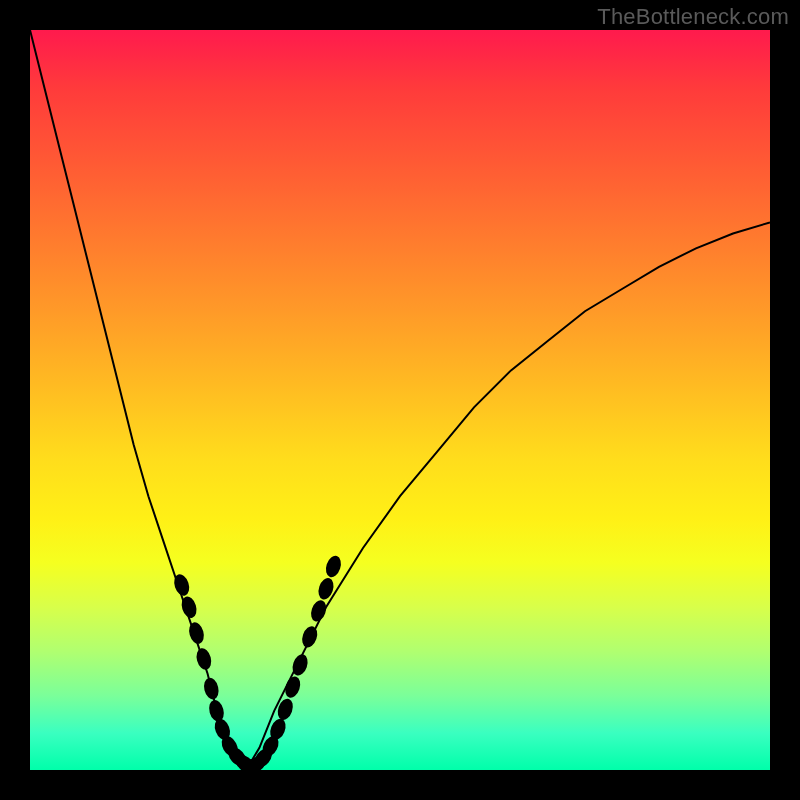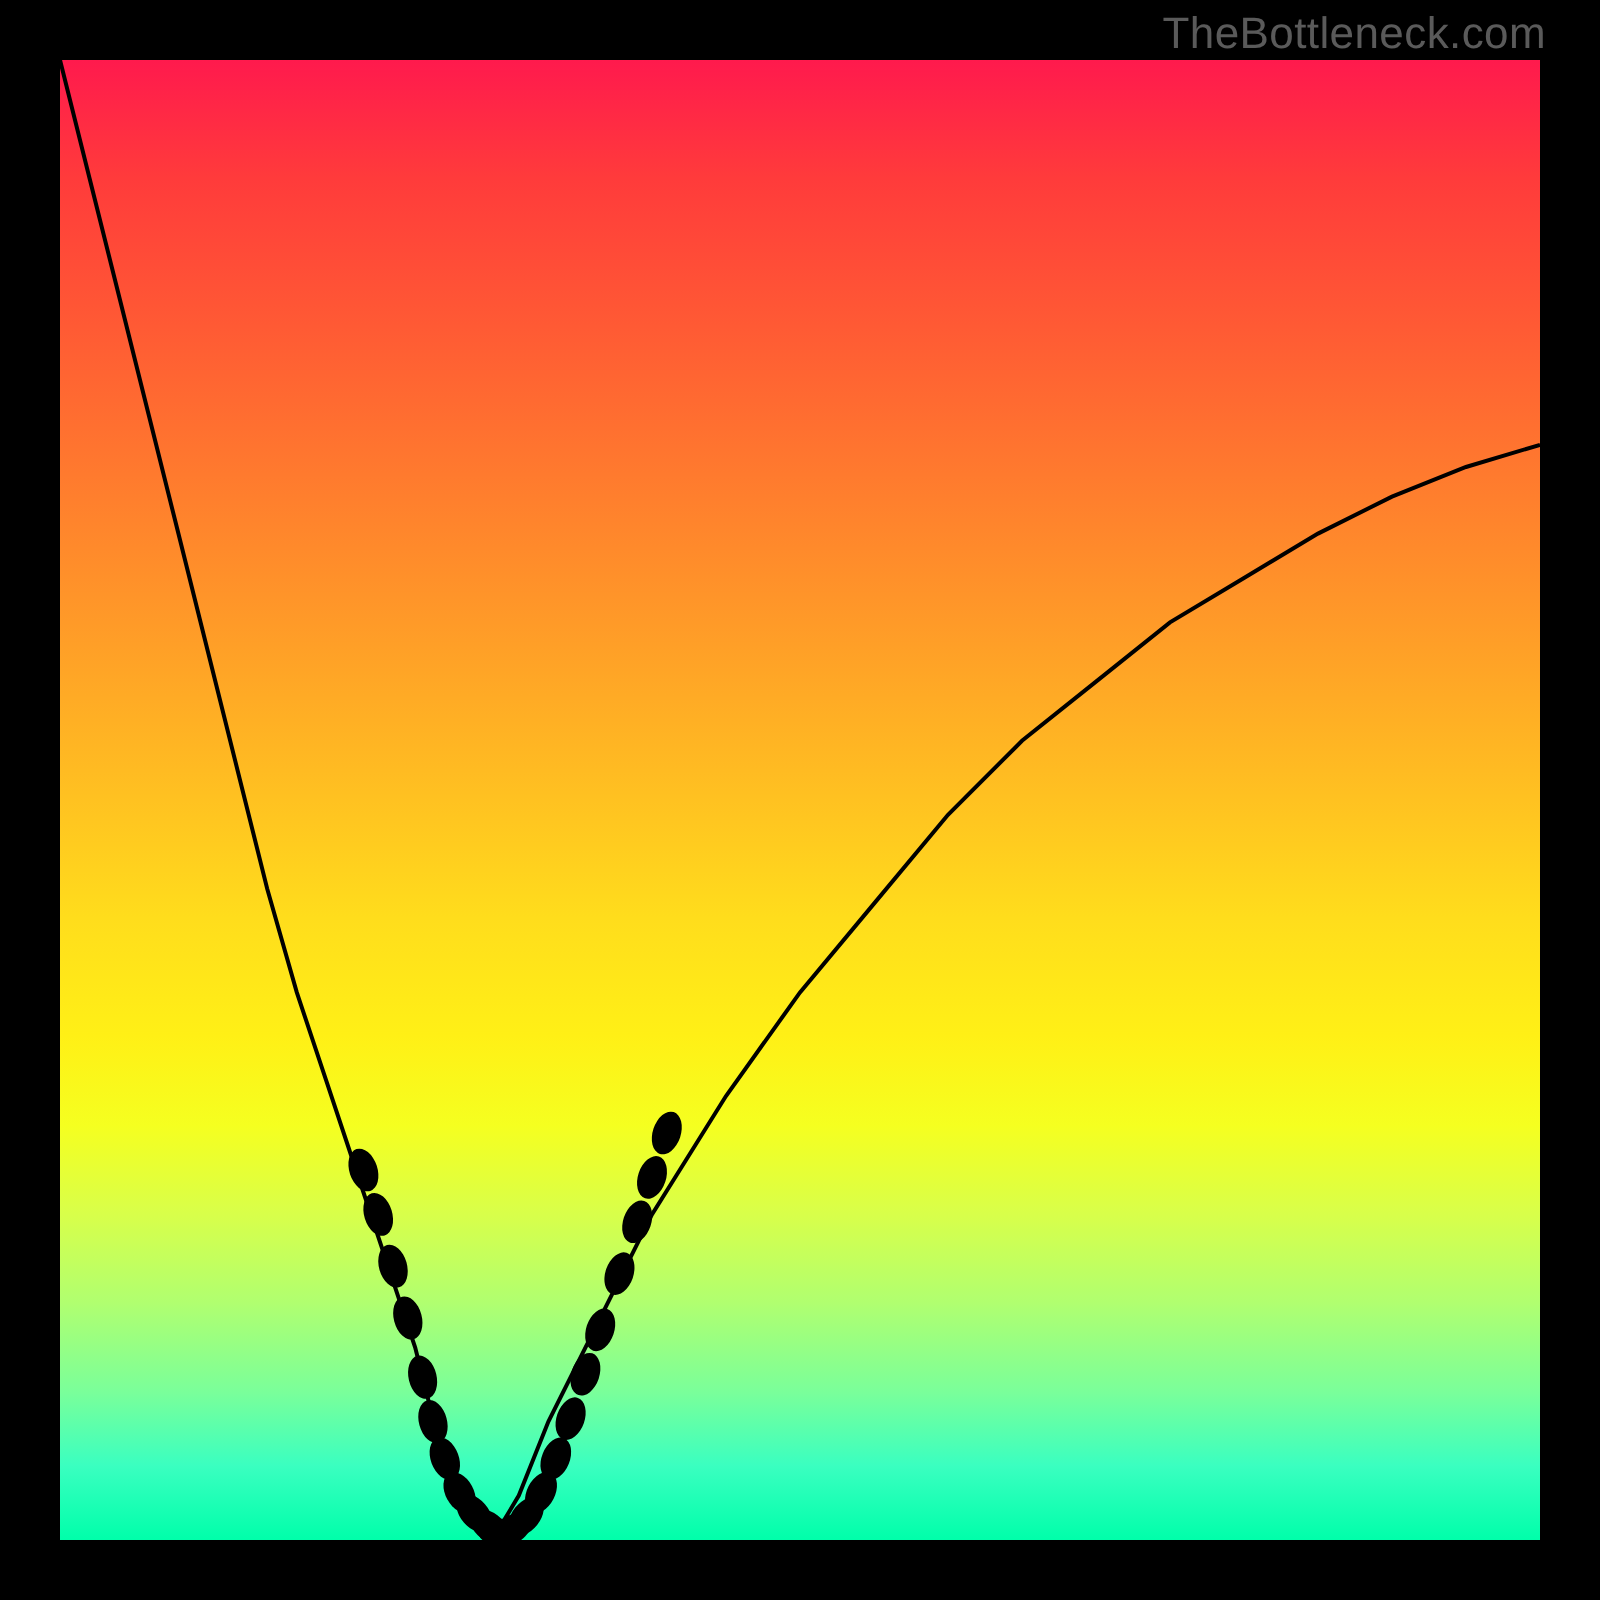--- a/index.html
+++ b/index.html
@@ -35,21 +35,21 @@
       #f5ff20 72%,
       #d8ff4a 78%,
       #b0ff70 84%,
       #7aff9a 90%,
       #3affc0 95%,
       #00ffaa 100%);
   }
   .watermark {
     position: absolute;
     top: 4px;
-    right: 27px;
+    right: 11px;
     color: #5a5a5a;
     font-size: 22px;
     font-weight: 500;
     letter-spacing: 0.2px;
     user-select: none;
   }
   svg.curve {
     position: absolute;
     left: 0; top: 0;
     width: 740px; height: 740px;

